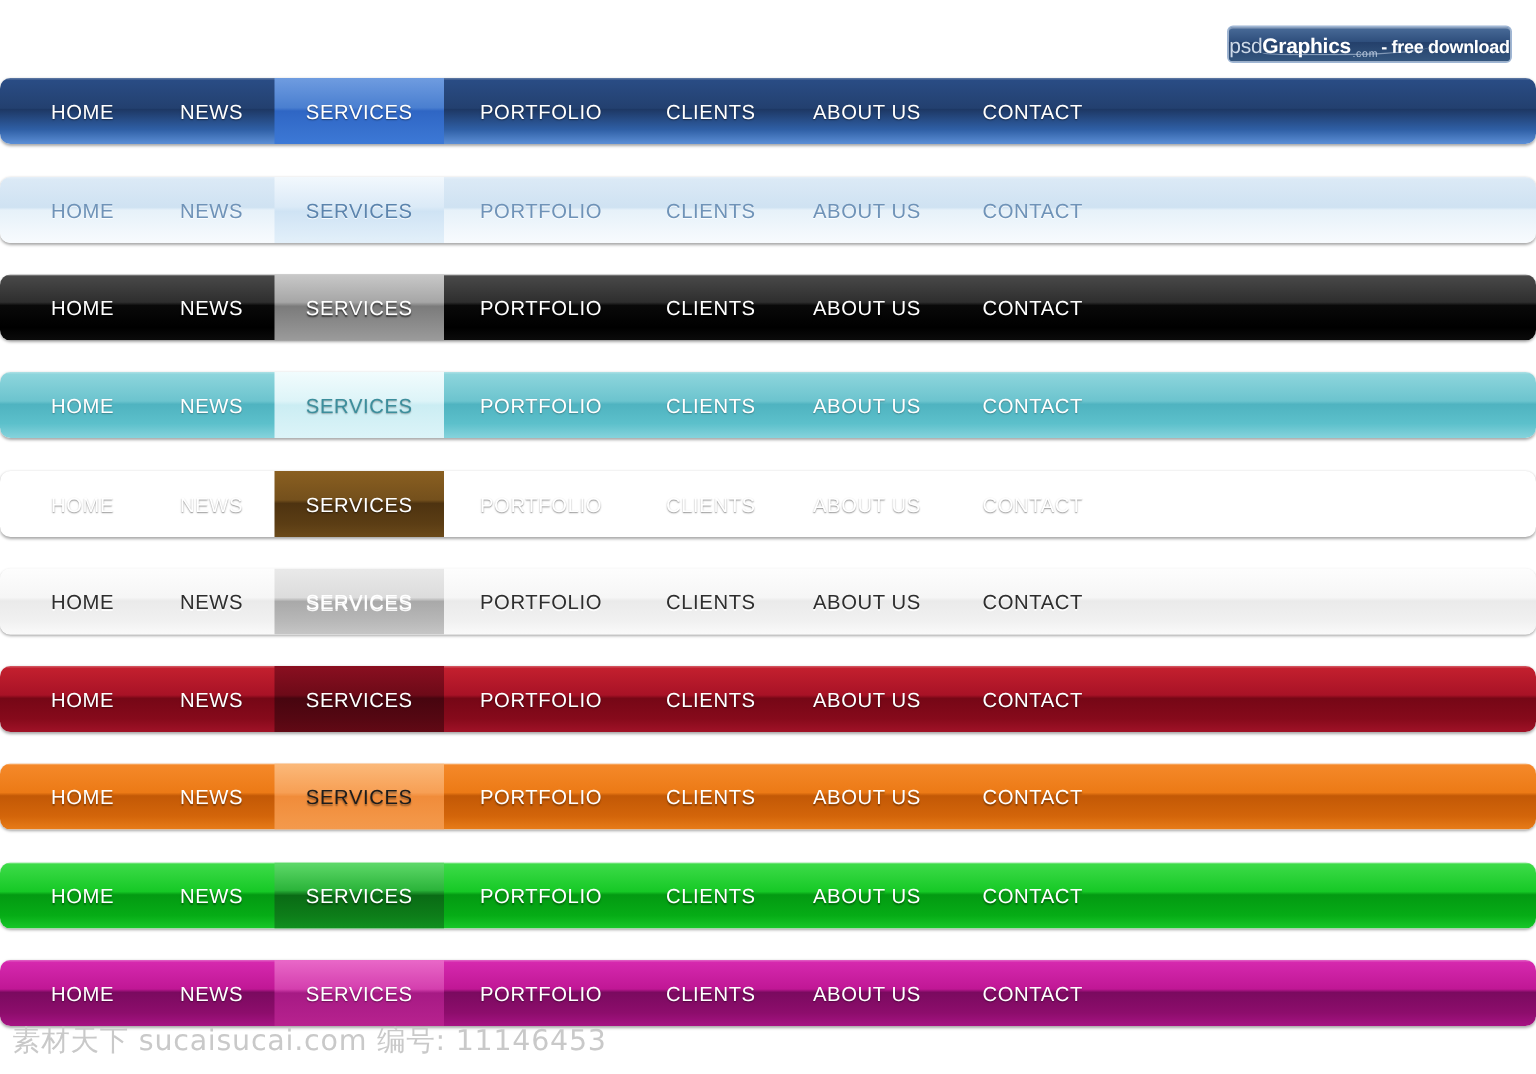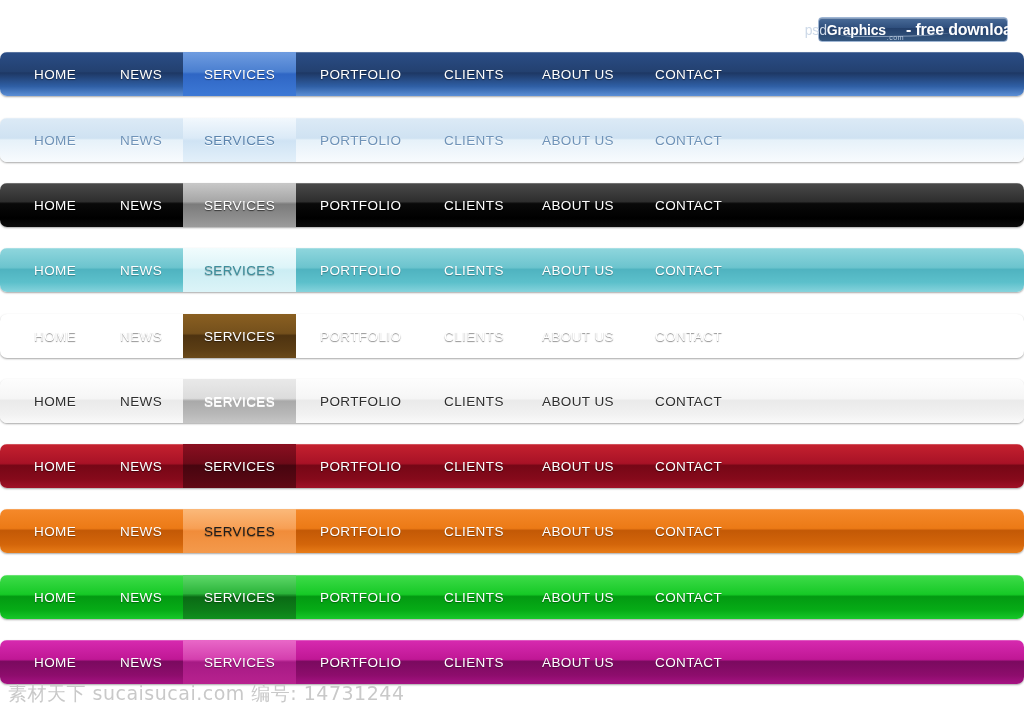--- a/index.html
+++ b/index.html
@@ -48,21 +48,21 @@
     color: #b9c9dd;
     font-size: 7px;
     vertical-align: bottom;
     position: relative;
     top: 3px;
     left: 1px;
     letter-spacing: 0.5px;
   }
   .badge-free {
     color: #ffffff;
-    font-size: 16px;
+    font-size: 12px;
     font-weight: bold;
     margin-left: 3px;
   }
   .badge-swoosh {
     position: absolute;
     left: 22px;
     bottom: 4px;
     width: 112px;
     height: 9px;
     border-bottom: 1px solid rgba(200,215,235,0.55);
@@ -401,13 +401,13 @@
         <div class="nav-item" style="position: absolute; left: 542px;">
           <span class="nav-label" style="color: rgb(255, 255, 255); text-shadow: rgba(0, 0, 0, 0.4) 0px 1px 1px;">ABOUT US</span>
         </div>
         <div class="nav-item" style="position: absolute; left: 655px;">
           <span class="nav-label" style="color: rgb(255, 255, 255); text-shadow: rgba(0, 0, 0, 0.4) 0px 1px 1px;">CONTACT</span>
         </div>
       </div>
     </div>
   </div>
 
-<div id="watermark">素材天下 sucaisucai.com  编号: 14731244</div>
+<div id="watermark">素材天下 sucaisucai.com  编号: 11146453</div>
 
 </body></html>

